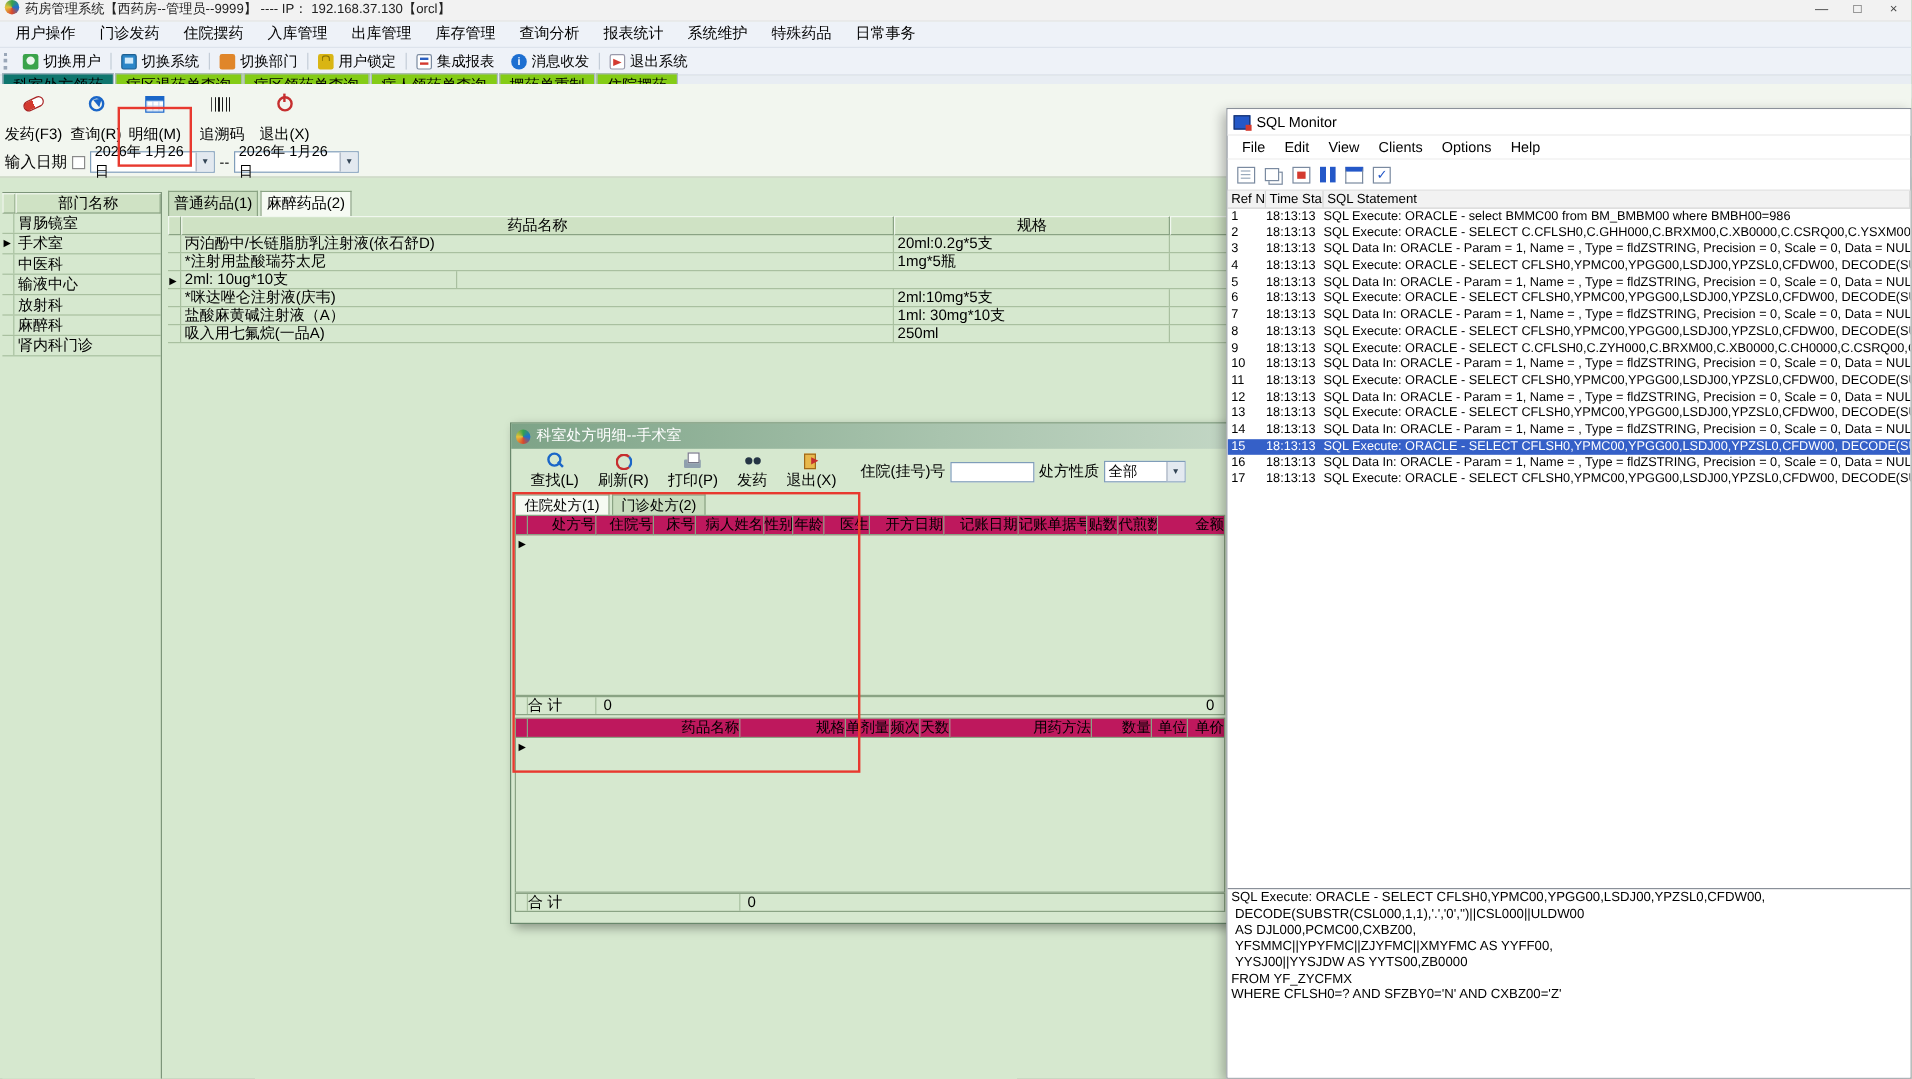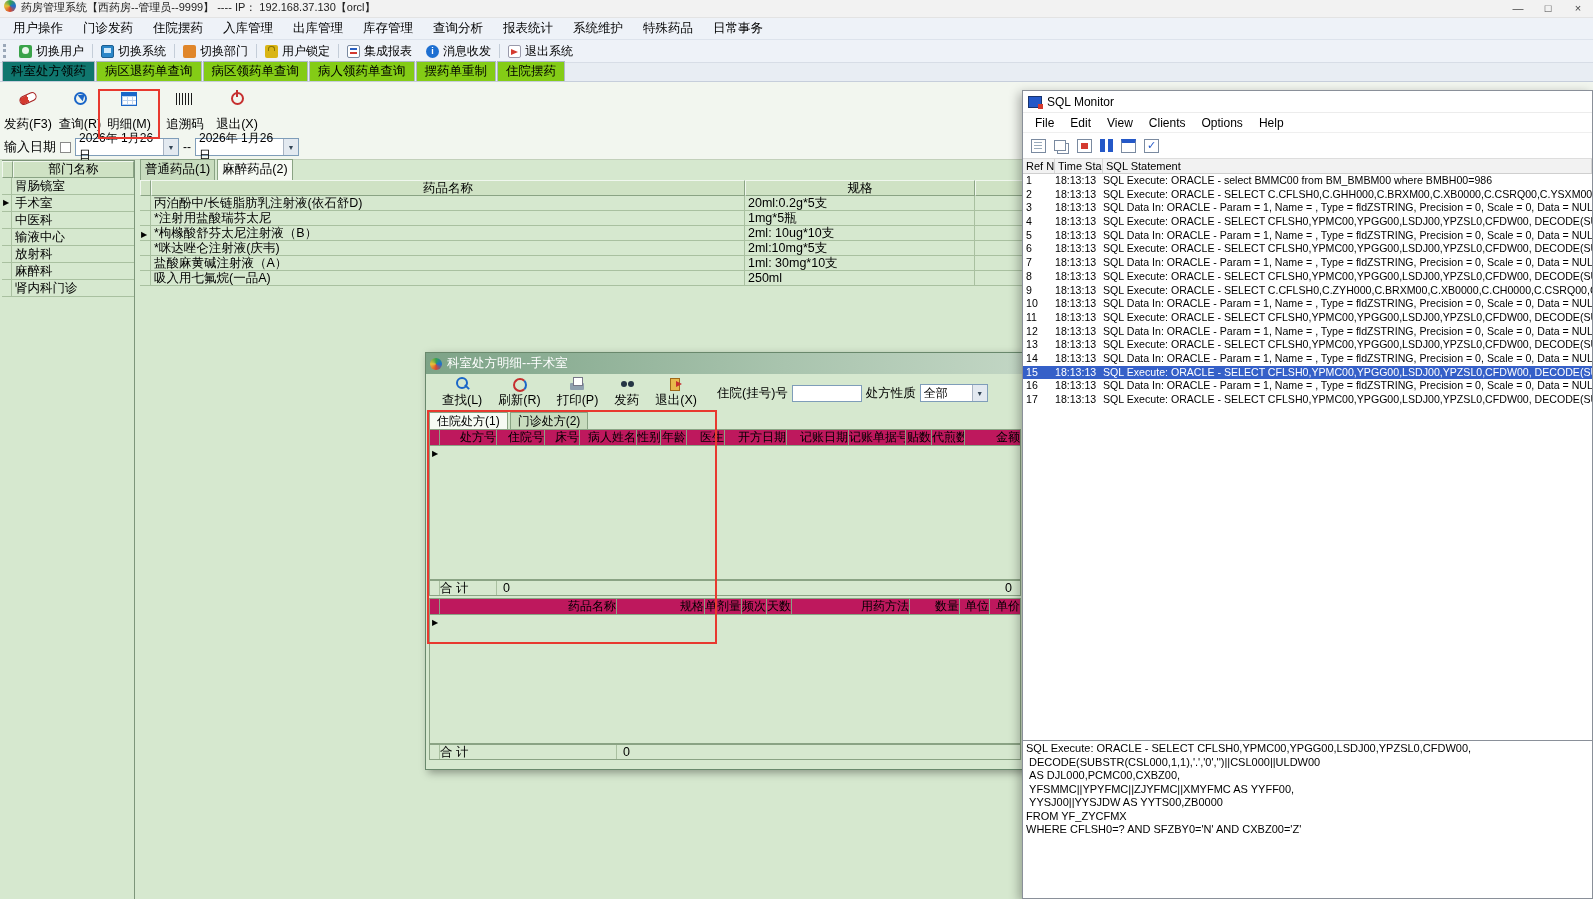--- a/index.html
+++ b/index.html
@@ -36,21 +36,21 @@
 .ti-msg::after{content:"i"}
 .ti-exit{background:#fff;border:1px solid #99a}
 .ti-exit::after{content:"";position:absolute;left:2px;top:3px;border-top:3px solid transparent;border-bottom:3px solid transparent;border-left:7px solid #d43a2f}
 
 
 .page-tabs{position:absolute;left:0;top:63px;width:1593px;height:19px;background:#e8edf3;border-bottom:1px solid #c6cedb;display:flex;align-items:flex-end;padding-left:2px}
 .page-tab{font-size:12.5px;padding:1px 8px;border:1px solid #aeb8c6;border-bottom:none;background:#84cc16;margin-right:1px;white-space:nowrap}
 .page-tab.active{background:#0f766e;font-weight:normal}
 
 
-.actionbar{position:absolute;left:0;top:82px;width:1593px;height:78px;background:#f2f6ef;border-bottom:1px solid #c2d0ba}
+.actionbar{position:absolute;left:0;top:70px;width:1593px;height:78px;background:#f2f6ef;border-bottom:1px solid #c2d0ba}
 .action-btn{position:absolute;top:5px;height:48px;display:flex;flex-direction:column;align-items:center;justify-content:space-between;padding:4px 0 2px;font-size:12.5px}
 .ab0{left:0;width:56px}.ab1{left:56px;width:48px}.ab2{left:104px;width:50px}.ab3{left:158px;width:54px}.ab4{left:212px;width:50px}
 .icon-pill{width:18px;height:9px;border-radius:5px;border:1px solid #a82020;background:linear-gradient(90deg,#d43a2f 50%,#fff 50%);transform:rotate(-25deg);margin-top:3px}
 .icon-query{width:13px;height:13px;border:2px solid #1a66c8;border-radius:50%;position:relative;margin-top:1px}
 .icon-query::after{content:"";position:absolute;right:-4px;top:-3px;border:4px solid transparent;border-left:6px solid #1a66c8;transform:rotate(-40deg)}
 .icon-grid{width:16px;height:14px;background:#fff;border:1px solid #1a66c8;border-top:4px solid #1a66c8;background-image:linear-gradient(90deg,#bcd2ee 1px,transparent 1px),linear-gradient(#bcd2ee 1px,transparent 1px);background-size:5px 4px;margin-top:1px}
 .icon-barcode{width:18px;height:12px;background:repeating-linear-gradient(90deg,#1a1a1a 0 1px,transparent 1px 3px);margin-top:2px}
 .icon-power{width:13px;height:13px;border:2px solid #c62f2f;border-radius:50%;position:relative;margin-top:1px}
 .icon-power::after{content:"";position:absolute;left:50%;top:-4px;transform:translateX(-50%);width:2px;height:7px;background:#c62f2f}
 
@@ -359,21 +359,20 @@
         <span class="rest"></span>
       </div>
         <div class="dt-row">
         <span class="ind"></span>
         <span class="name">*注射用盐酸瑞芬太尼</span>
         <span class="spec">1mg*5瓶</span>
         <span class="rest"></span>
       </div>
         <div class="dt-row active">
         <span class="ind"></span>
-        <span class="name">*枸橼酸舒芬太尼注射液（B）</span>
         <span class="spec">2ml: 10ug*10支</span>
         <span class="rest"></span>
       </div>
         <div class="dt-row">
         <span class="ind"></span>
         <span class="name">*咪达唑仑注射液(庆韦)</span>
         <span class="spec">2ml:10mg*5支</span>
         <span class="rest"></span>
       </div>
         <div class="dt-row">

